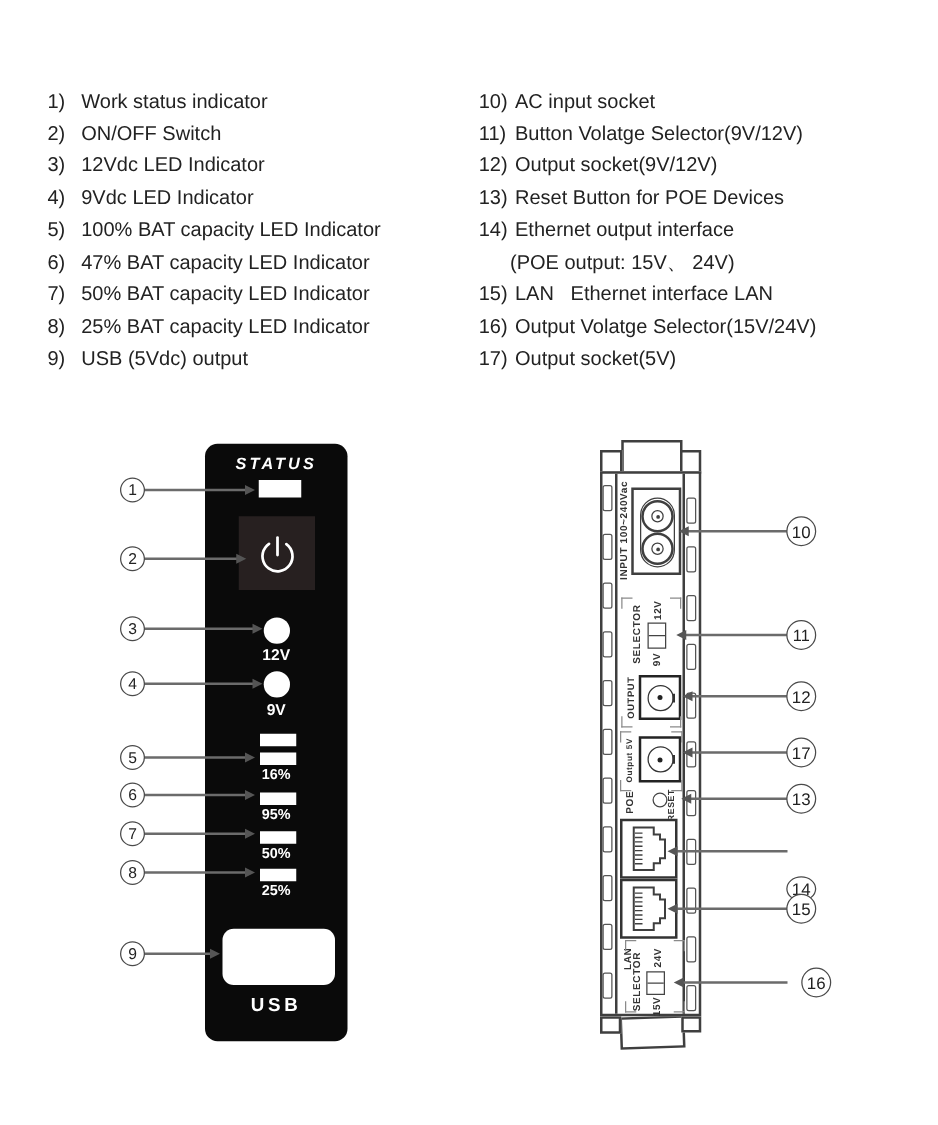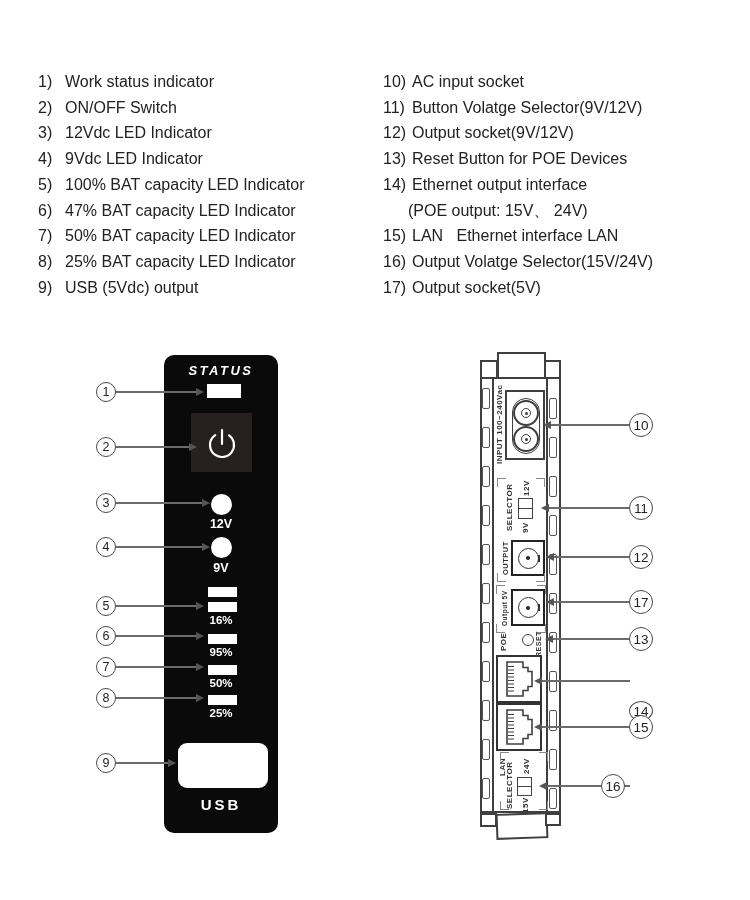--- a/index.html
+++ b/index.html
@@ -173,21 +173,21 @@
       <div class="callout-arrow" style="left: 546px; top: 597.5px; border-top: 4.5px solid transparent; border-bottom: 4.5px solid transparent; border-right: 8px solid rgb(85, 85, 85);"></div>
       <div class="callout-circle" style="left: 629px; top: 627px; width: 24px; height: 24px; font-size: 13.5px;">13</div>
       <div class="callout-line" style="left: 552px; top: 638.25px; width: 78px;"></div>
       <div class="callout-arrow" style="left: 545px; top: 634.5px; border-top: 4.5px solid transparent; border-bottom: 4.5px solid transparent; border-right: 8px solid rgb(85, 85, 85);"></div>
       <div class="callout-circle" style="left: 629px; top: 669px; width: 24px; height: 20px; font-size: 13.5px; margin-top: 32px;">14</div>
       <div class="callout-line" style="left: 541px; top: 680.25px; width: 89px;"></div>
       <div class="callout-arrow" style="left: 534px; top: 676.5px; border-top: 4.5px solid transparent; border-bottom: 4.5px solid transparent; border-right: 8px solid rgb(85, 85, 85);"></div>
       <div class="callout-circle" style="left: 629px; top: 715px; width: 24px; height: 24px; font-size: 13.5px;">15</div>
       <div class="callout-line" style="left: 541px; top: 726.25px; width: 89px;"></div>
       <div class="callout-arrow" style="left: 534px; top: 722.5px; border-top: 4.5px solid transparent; border-bottom: 4.5px solid transparent; border-right: 8px solid rgb(85, 85, 85);"></div>
-      <div class="callout-circle" style="left: 601px; top: 774px; width: 24px; height: 24px; font-size: 13.5px;">16</div>
+      <div class="callout-circle" style="left: 641px; top: 774px; width: 24px; height: 24px; font-size: 13.5px;">16</div>
       <div class="callout-line" style="left: 546px; top: 785.25px; width: 84px;"></div>
       <div class="callout-arrow" style="left: 539px; top: 781.5px; border-top: 4.5px solid transparent; border-bottom: 4.5px solid transparent; border-right: 8px solid rgb(85, 85, 85);"></div>
     </div>
 
   <div id="front-panel">
     <div class="fp-text" style="top:8px; font-size:13px; letter-spacing:2.5px;font-style:italic;">STATUS</div>
     <div style="position:absolute; left:43px; top:29px; width:34px; height:14px; background:#fff;"></div>
 
     <div style="position:absolute; left:27px; top:58px; width:61px; height:59px; background:#272020;
                 display:flex; align-items:center; justify-content:center;">

